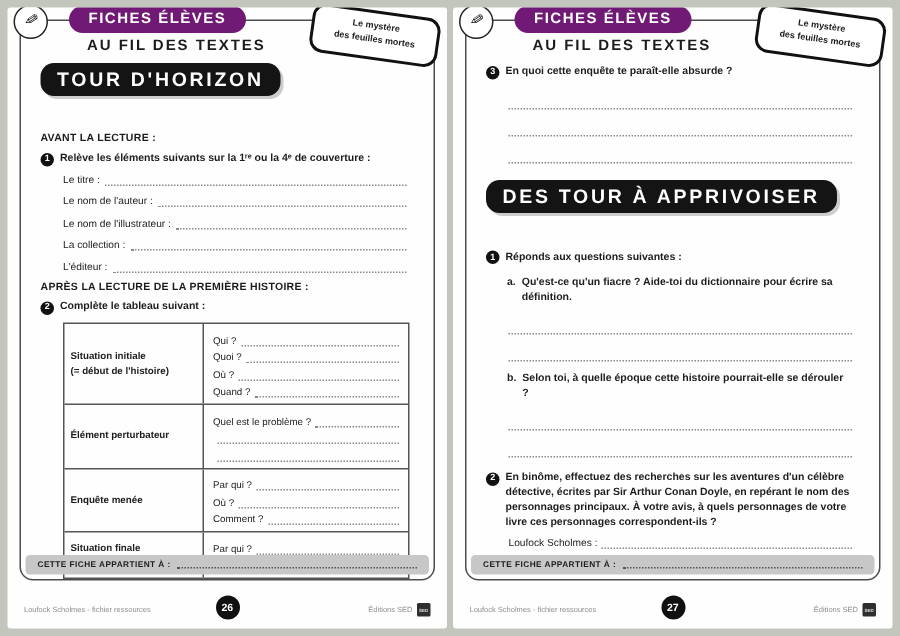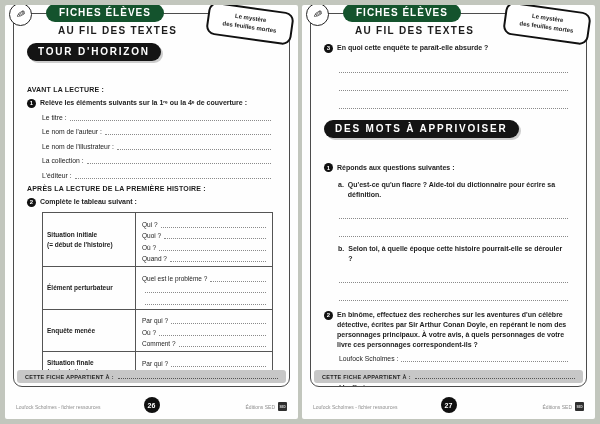--- a/index.html
+++ b/index.html
@@ -12,29 +12,29 @@
     -webkit-font-smoothing:antialiased;
   }
   .page{position:relative;background:#fefefe;width:293px;border-radius:2px;overflow:hidden;}
   .sheet{position:absolute;top:8px;left:8px;right:8px;bottom:32px;border:1px solid #4c4c4c;border-radius:9px;}
   .sheet-content{position:absolute;inset:0;padding:27px 12px 18px 13px;overflow:hidden;}
 
   
   .clip-circle{position:absolute;top:-11px;left:-5px;width:21px;height:21px;border-radius:50%;
     background:#fff;border:1.5px solid #222;display:flex;align-items:center;justify-content:center;z-index:3;}
   .pencil{display:inline-block;font-size:11px;line-height:1;transform:scaleX(-1) rotate(-12deg);color:#111;}
-  .title-pill{position:absolute;top:-10px;left:32px;background:#14532d;color:#fff;border-radius:11px;
+  .title-pill{position:absolute;top:-10px;left:32px;background:#701a75;color:#fff;border-radius:11px;
     padding:3px 13px 4px;font-weight:bold;font-size:10px;letter-spacing:1px;z-index:2;white-space:nowrap;}
   .subtitle{position:absolute;top:11px;left:44px;font-weight:bold;font-size:10px;letter-spacing:1.3px;white-space:nowrap;}
   .badge{position:absolute;top:-7px;right:-4px;width:72px;padding:5px 5px;background:#fff;border:2px solid #111;
     border-radius:9px;transform:rotate(8deg);text-align:center;font-size:6px;font-weight:bold;line-height:1.55;z-index:2;}
 
   
   .section-pill{display:inline-block;background:#141414;color:#fff;border-radius:9px;padding:3px 11px 4px;
-    font-size:10px;font-weight:bold;letter-spacing:1.8px;box-shadow:2px 2px 0 #cdcdcd;margin:1px 0 20px;white-space:nowrap;}
+    font-size:13px;font-weight:bold;letter-spacing:1.8px;box-shadow:2px 2px 0 #cdcdcd;margin:1px 0 20px;white-space:nowrap;}
   .bold-label{font-size:7px;font-weight:bold;letter-spacing:.2px;margin:5px 0 4px;}
   .question{display:flex;gap:4px;margin:5px 0 5px;align-items:flex-start;}
   .qnum{flex:0 0 auto;width:9px;height:9px;border-radius:50%;background:#111;color:#fff;font-size:6px;font-weight:bold;
     display:flex;align-items:center;justify-content:center;margin-top:.5px;}
   .qtext{font-size:7px;font-weight:bold;line-height:1.4;}
 
   
   .field{display:flex;align-items:flex-end;margin:0 6px 6.5px 15px;font-size:6.8px;}
   .field-label{white-space:nowrap;}
   .dots{flex:1;border-bottom:1px dotted #8a8a8a;margin-left:3px;height:7px;}
@@ -234,21 +234,21 @@
 
     <div class="sheet-content">
       <div class="question" style="margin-top:2px;">
         <span class="qnum">3</span>
         <span class="qtext">En quoi cette enquête te paraît-elle absurde ?</span>
       </div>
       <div class="answer-row"></div>
       <div class="answer-row"></div>
       <div class="answer-row"></div>
 
-      <div class="section-pill" style="margin-top:8px;">DES MOTS À APPRIVOISER</div>
+      <div class="section-pill" style="margin-top:8px;">DES TOUR À APPRIVOISER</div>
 
       <div class="question">
         <span class="qnum">1</span>
         <span class="qtext">Réponds aux questions suivantes :</span>
       </div>
 
       <div class="subq">
         <span class="subq-label">a.</span>
         <span>Qu'est-ce qu'un fiacre ? Aide-toi du dictionnaire pour écrire sa définition.</span>
       </div>

